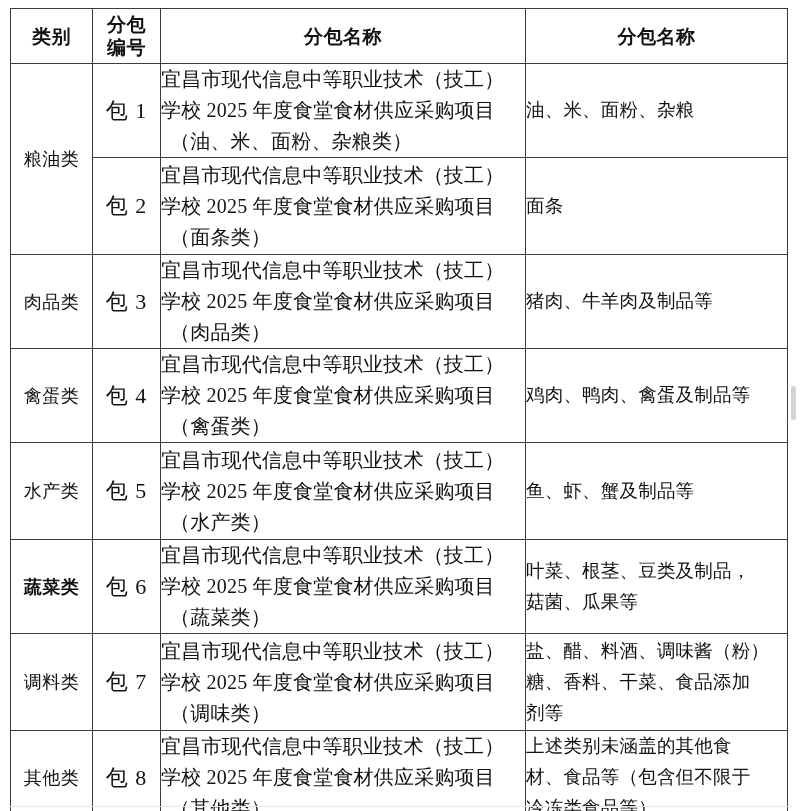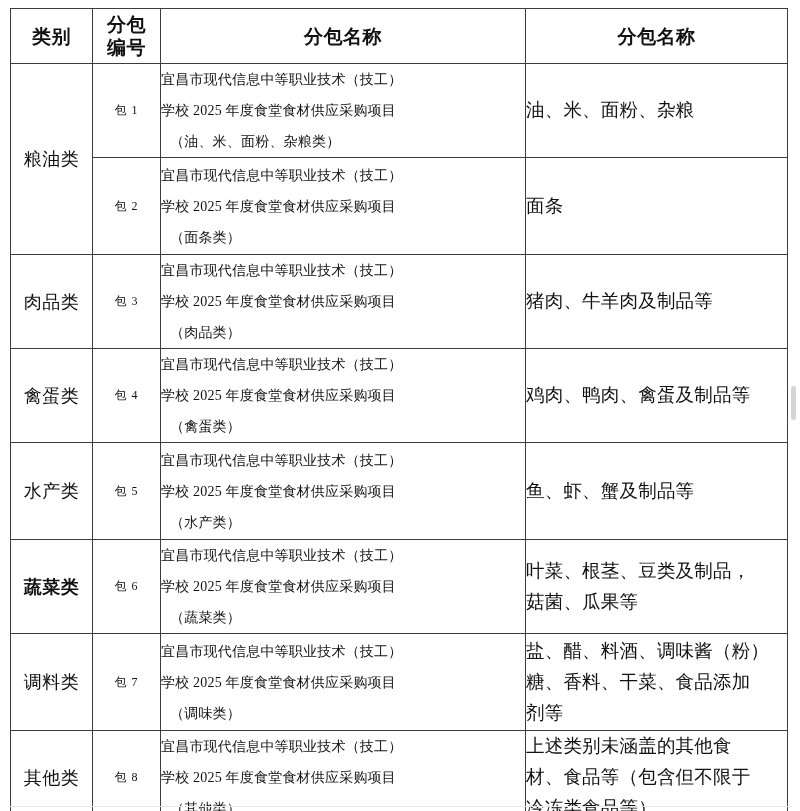--- a/index.html
+++ b/index.html
@@ -62,26 +62,26 @@
 
   
   .cell-cat {
     text-align: center;
     font-size: 18px;
     letter-spacing: 0.5px;
     white-space: nowrap;
   }
   .cell-no {
     text-align: center;
-    font-size: 12px;
+    font-size: 22px;
     letter-spacing: 1px;
     white-space: nowrap;
   }
   .cell-name {
-    font-size: 14px;
+    font-size: 20px;
     line-height: 31px;
     padding: 7px 6px 7px 8px;
     text-align: justify;
     text-justify: inter-ideograph;
     letter-spacing: 0.2px;
   }
   .cell-name .ln {
     display: block;
     white-space: nowrap;
   }

